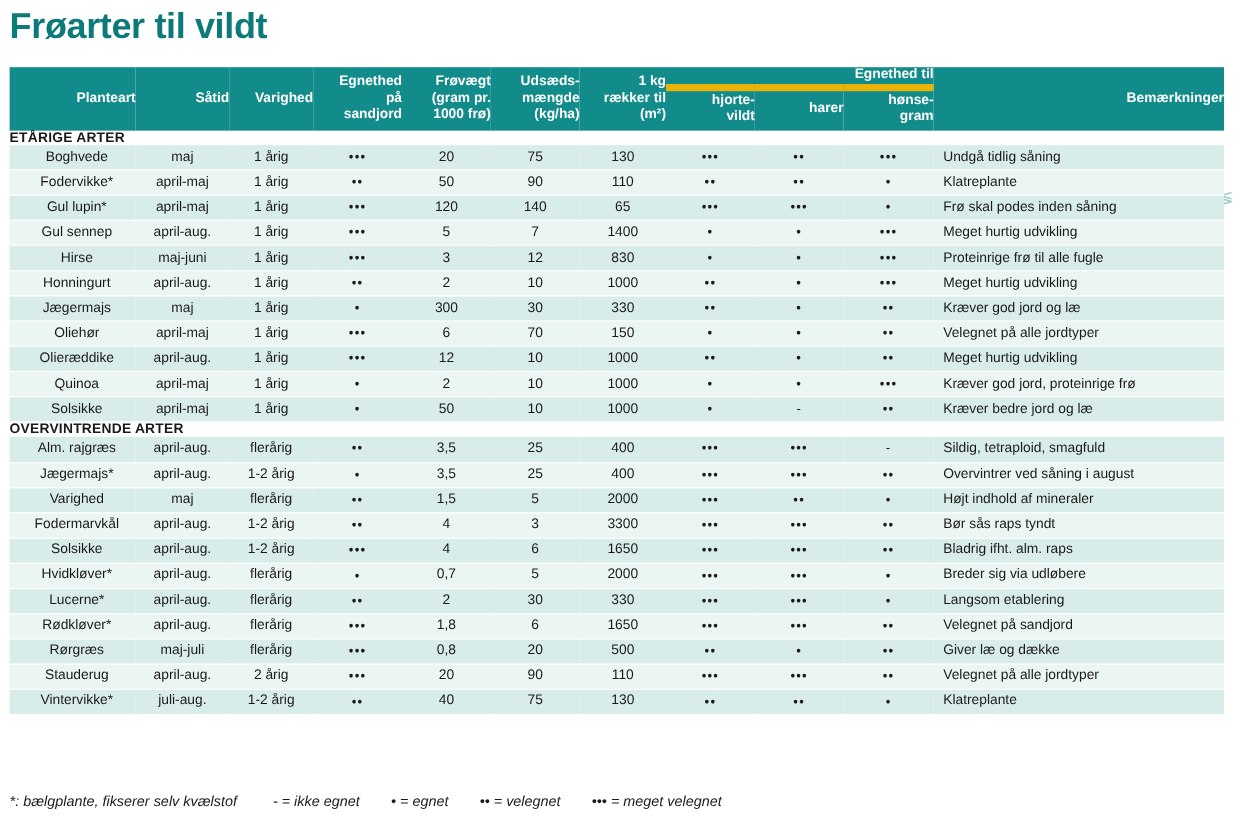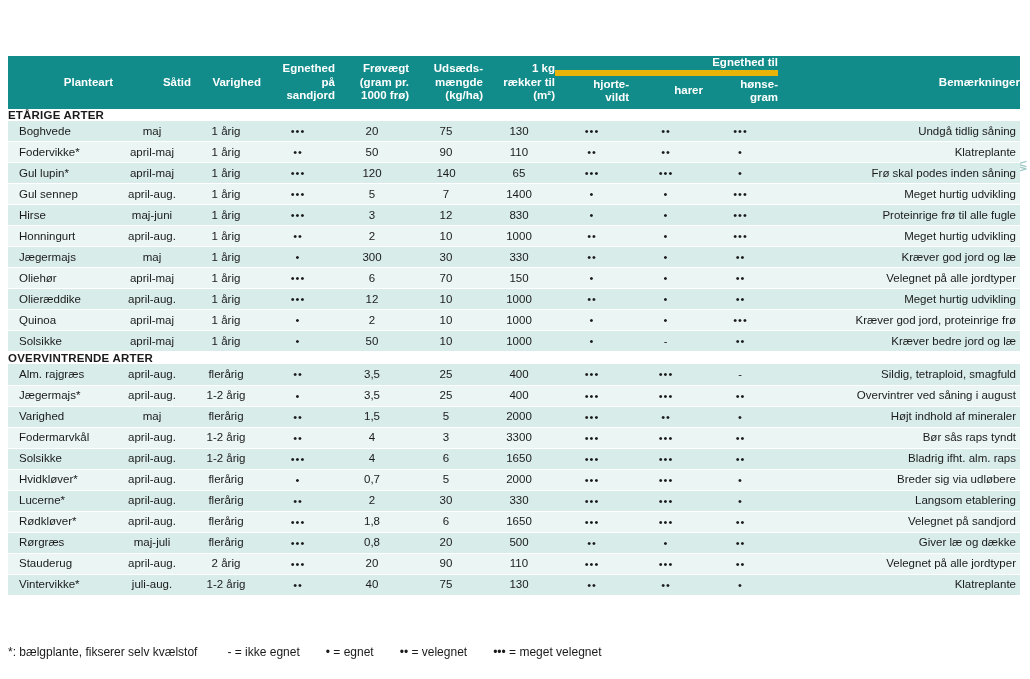--- a/index.html
+++ b/index.html
@@ -73,36 +73,37 @@
   }
   tbody tr.data td {
     height: 21px;
     padding: 2px 4px;
     text-align: center;
     vertical-align: middle;
     line-height: 1.1;
     border-bottom: 1px solid #ffffff;
   }
   tbody tr.data td.name {
+    text-align: center;
+    padding-left: 11px;
+  }
+  tbody tr.data td.note {
     text-align: left;
-    padding-left: 11px;
-  }
-  tbody tr.data td.note {
-    text-align: right;
     padding-left: 8px;
     margin-left: 12px;
   }
   tr.even td { background: #d8ecea; }
   tr.odd  td { background: #eaf5f4; }
   .dots { letter-spacing: 1px; font-size: 11px; }
   .legend {
     position: absolute;
     left: 8px;
-    bottom: 20px;
+    bottom: 4px;
     font-size: 12px;
+    font-style: italic;
     color: #1a1a1a;
     white-space: nowrap;
   }
   .legend span { display: inline-block; }
   .legend .gap1 { width: 30px; }
   .legend .gap2 { width: 26px; }
   .legend .gap3 { width: 26px; }
   .legend .gap4 { width: 26px; }
   .edge-mark {
     position: absolute;
@@ -111,20 +112,21 @@
     color: #9fc9c6;
     font-size: 15px;
     line-height: 0.8;
   }
 </style>
 </head>
 <body>
 
 <div class="page">
 
+  <h1 class="title">Frøarter til vildt</h1>
 
   <div class="edge-mark">≶</div>
 
   <div class="table-wrap">
     <table class="seed">
       <colgroup>
         <col style="width:105px">
         <col style="width:78px">
         <col style="width:70px">
         <col style="width:74px">

